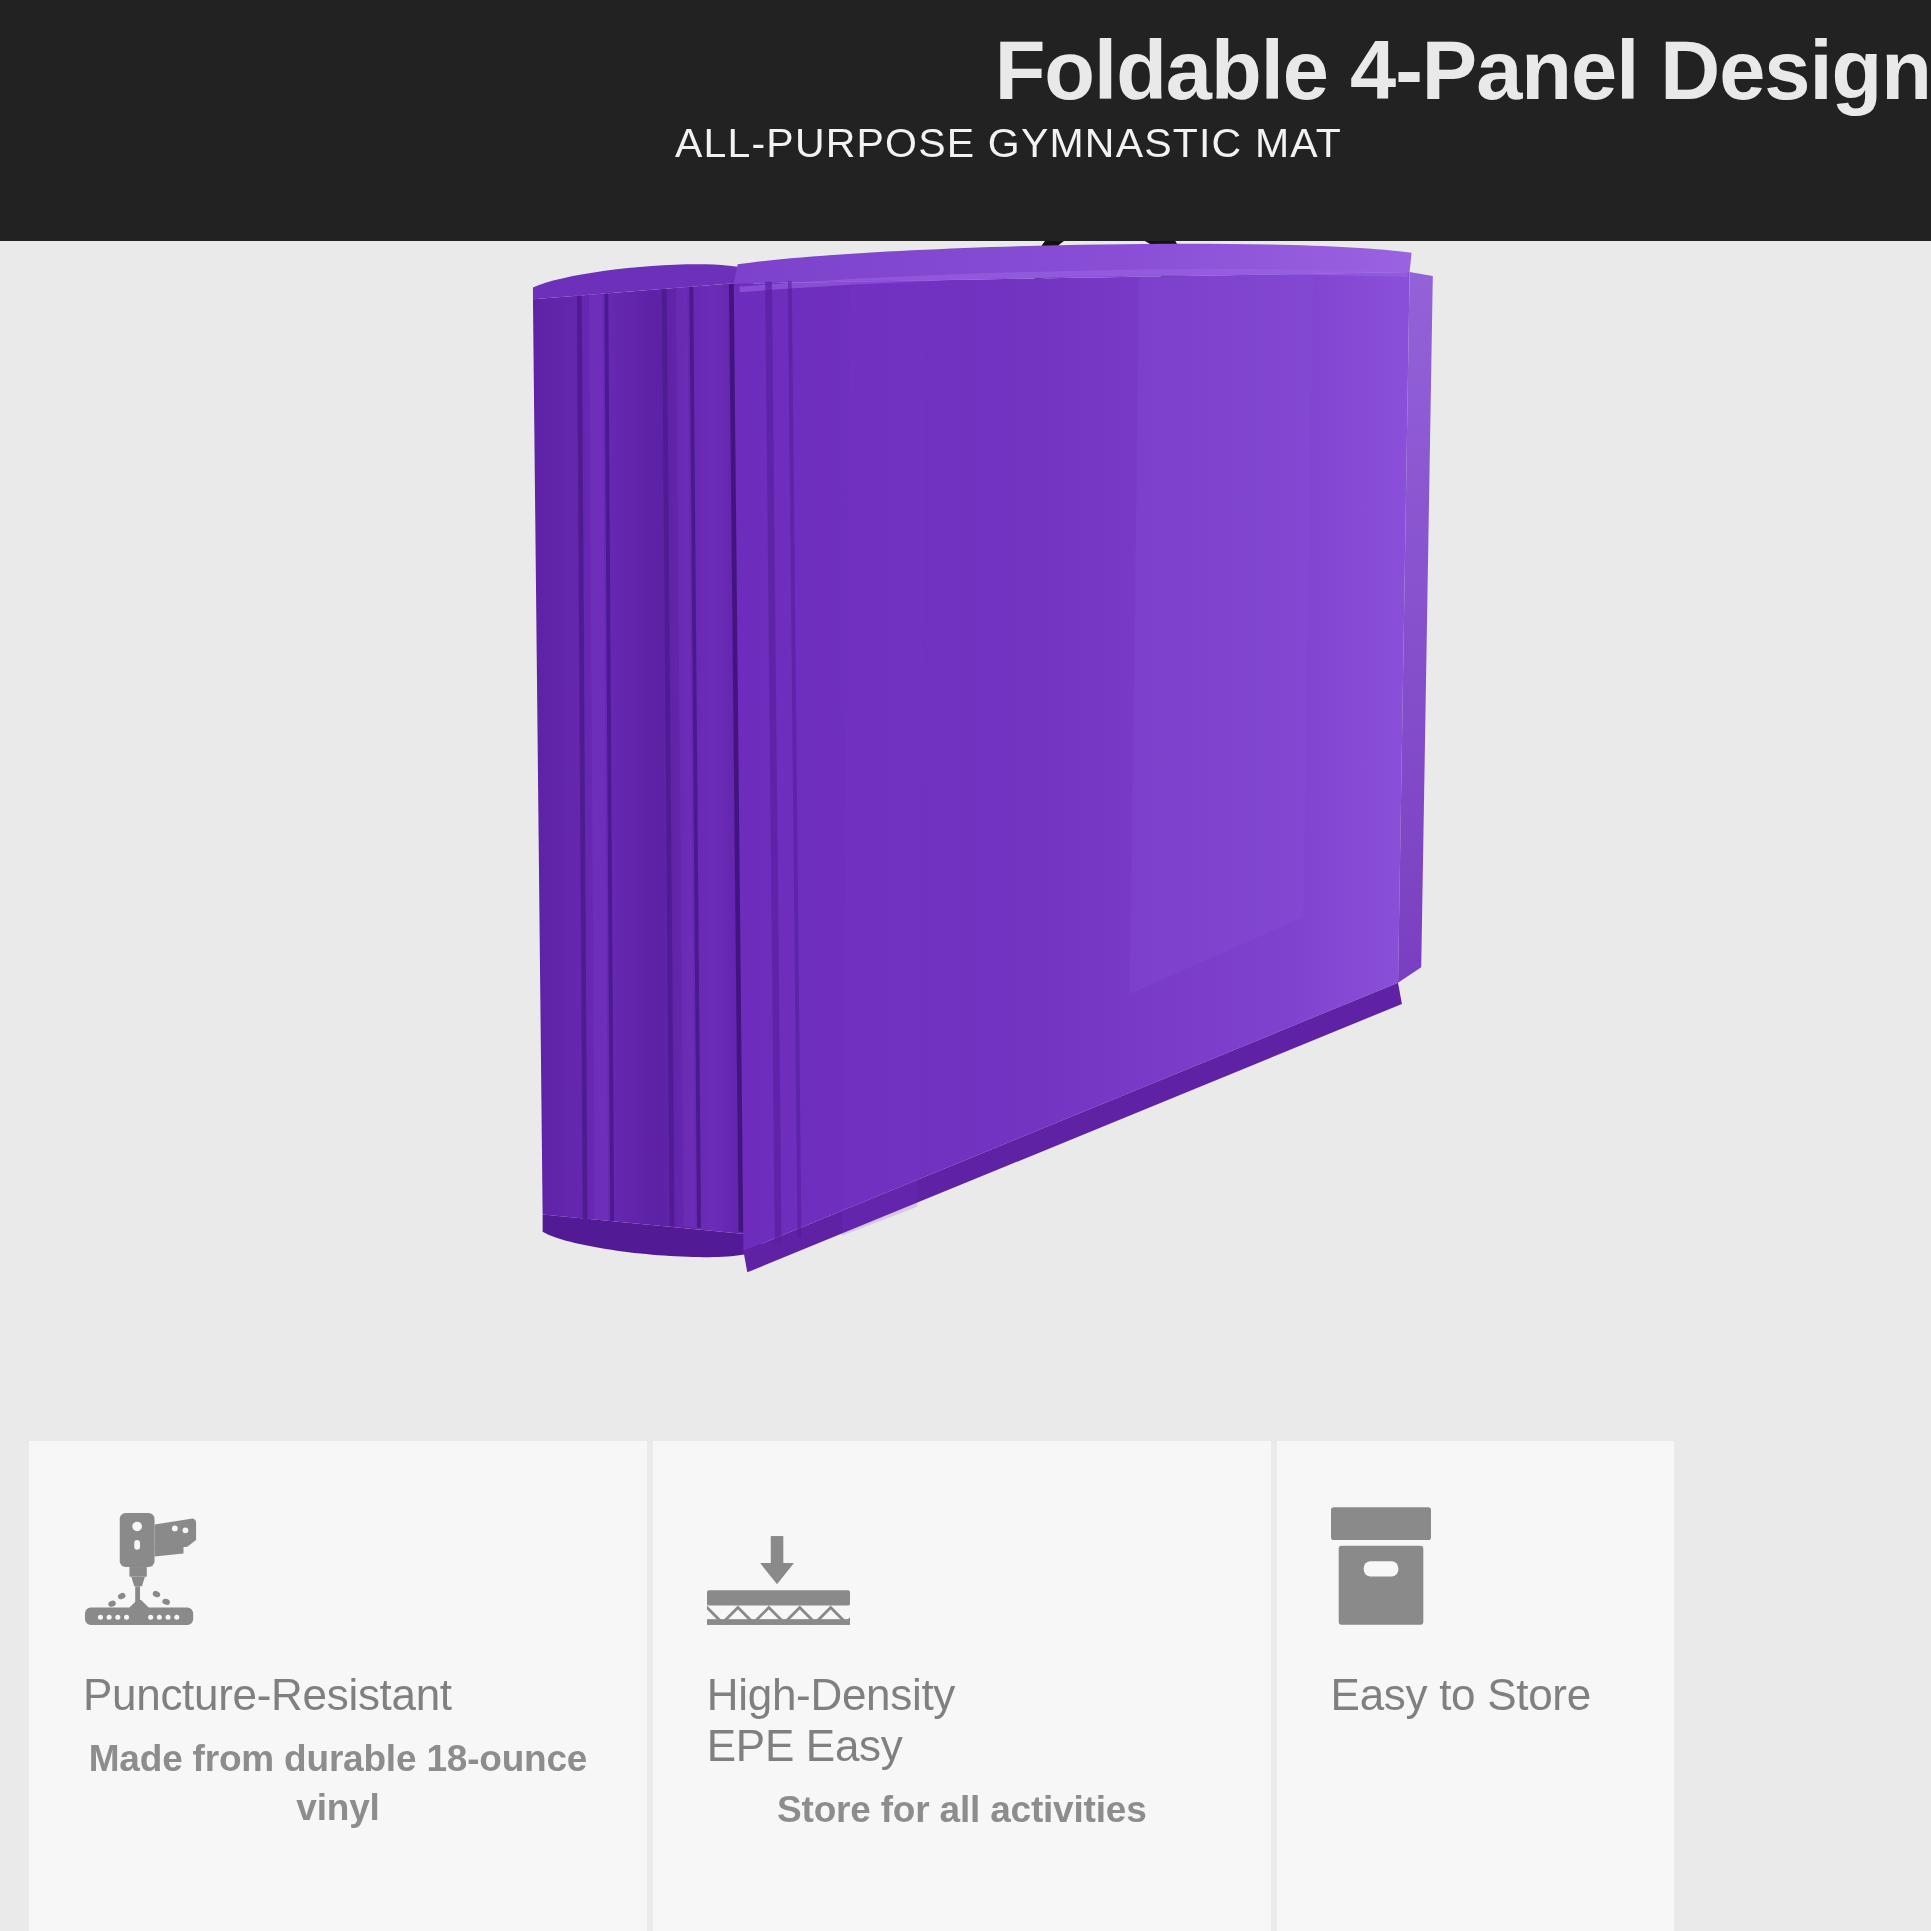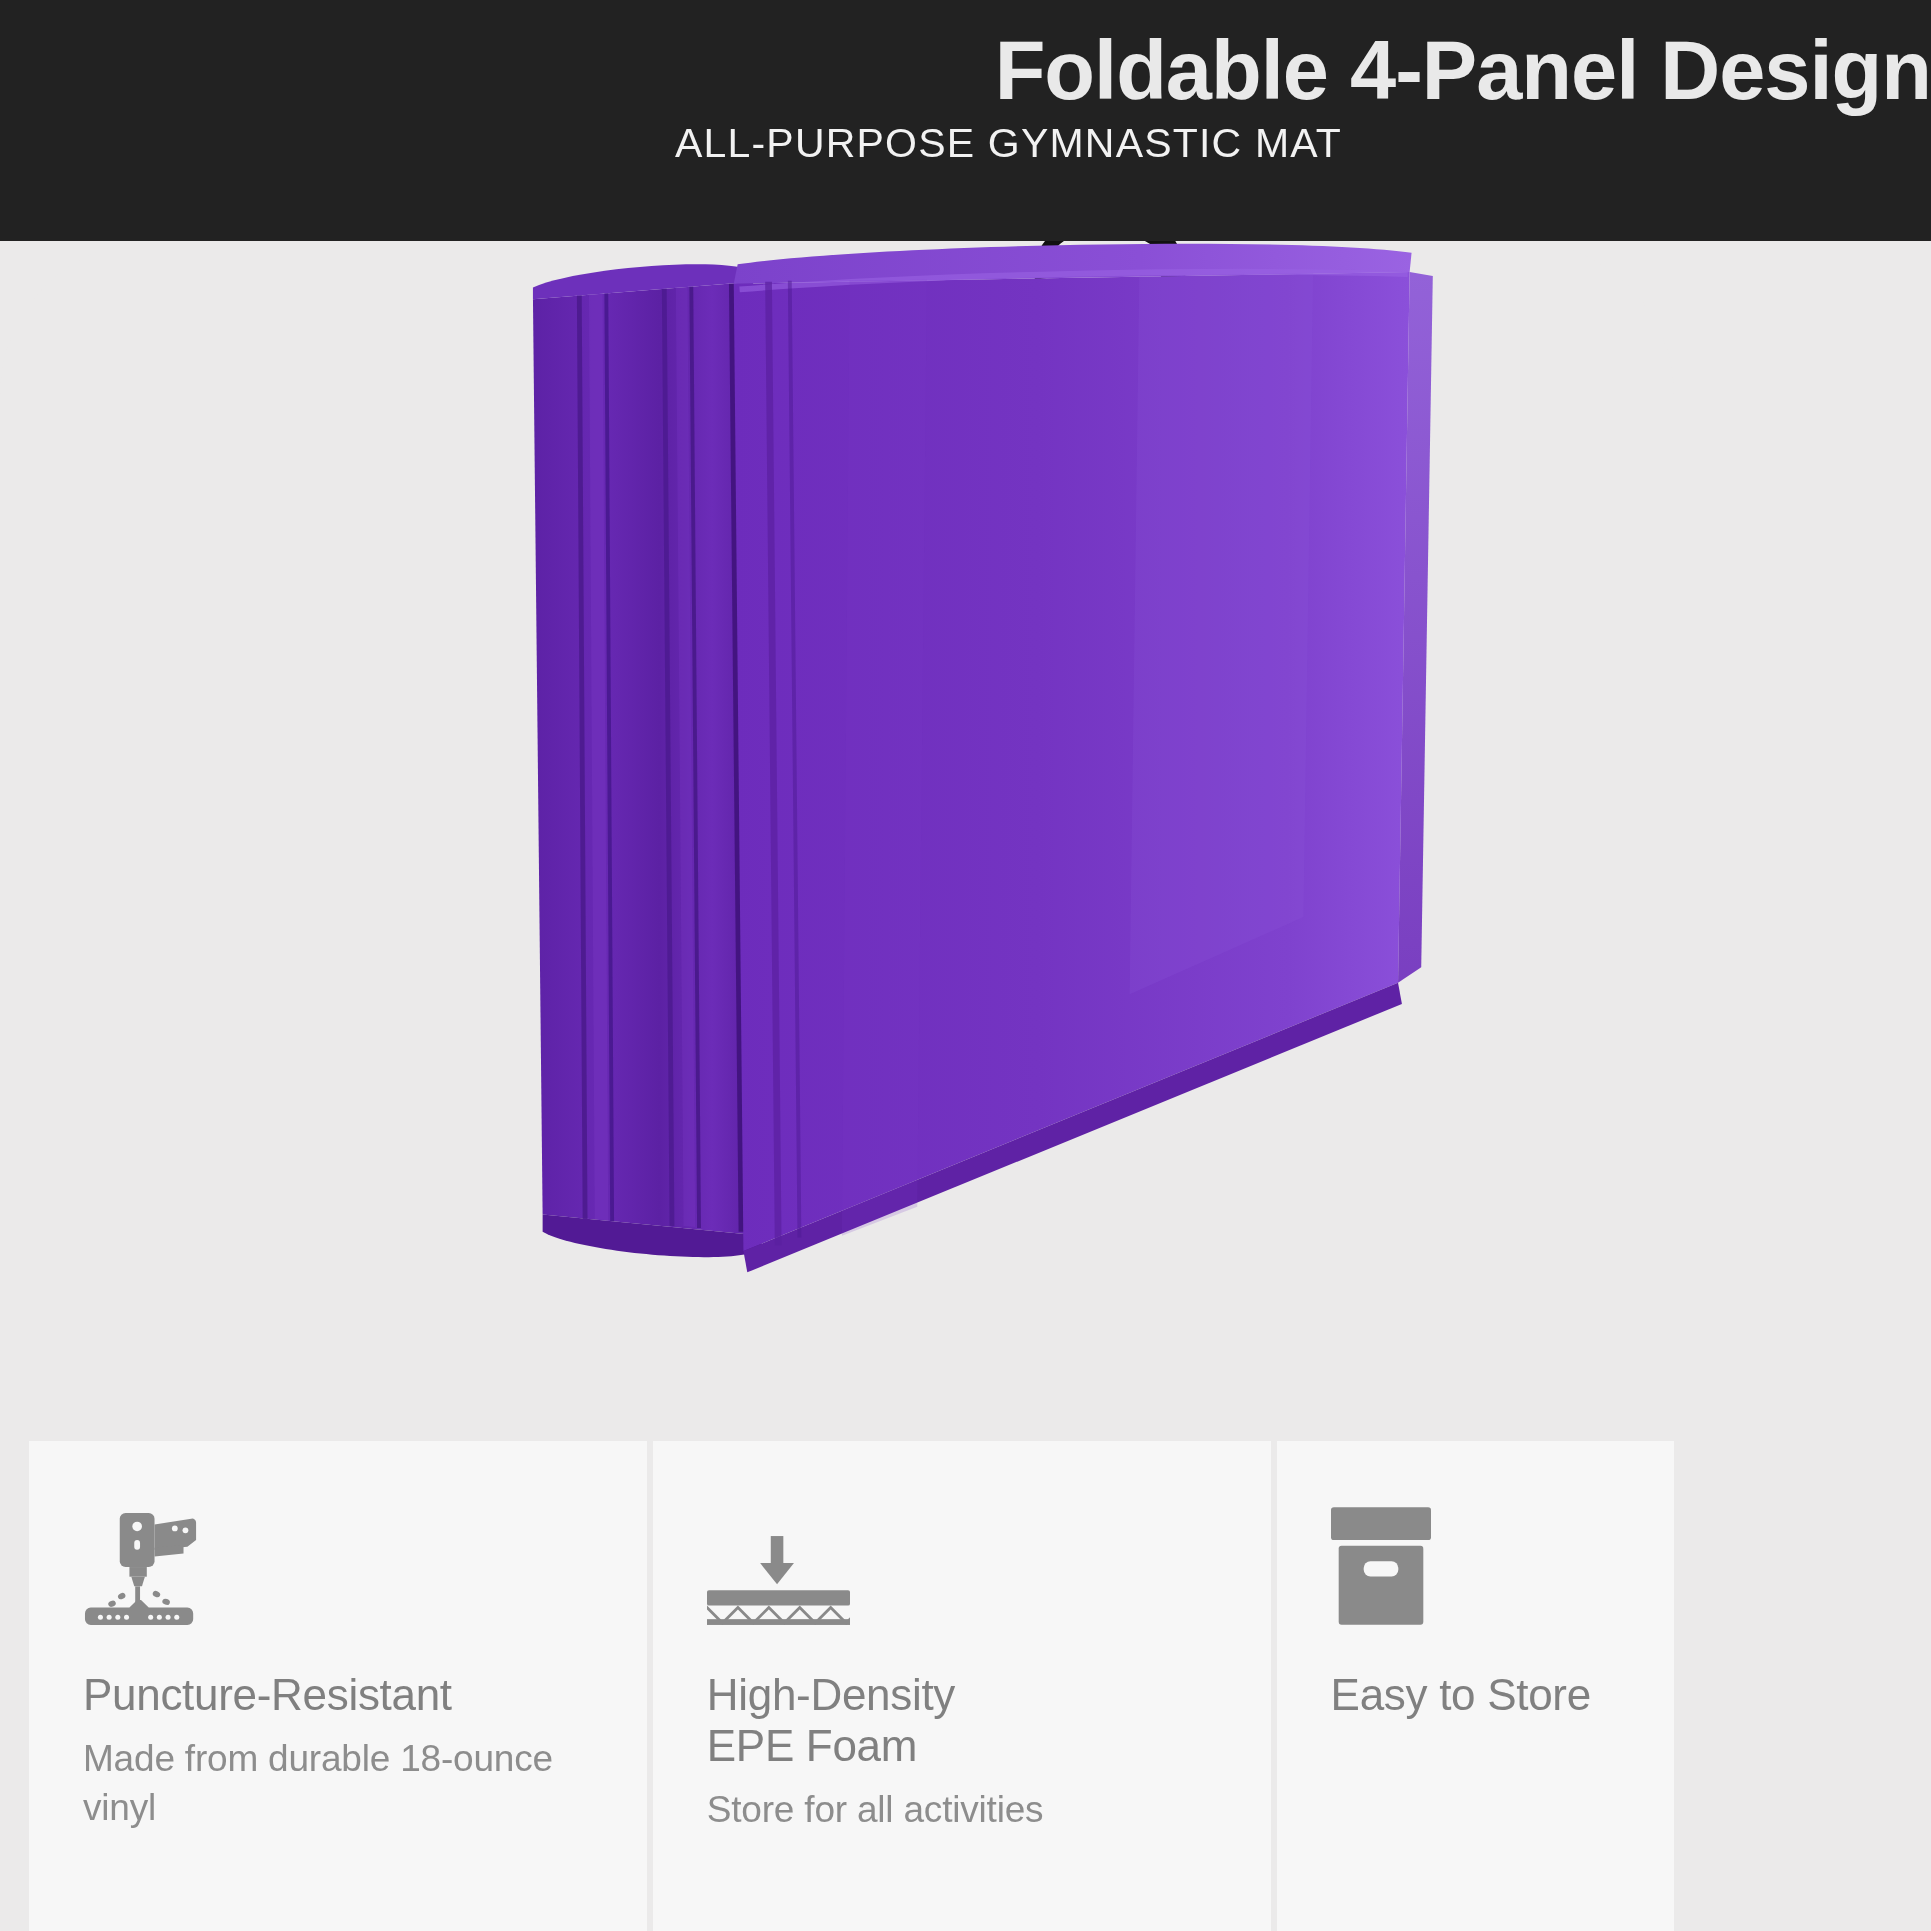--- a/index.html
+++ b/index.html
@@ -81,24 +81,25 @@
     font-size:44px;
     font-weight:400;
     line-height:1.16;
     margin:0 0 15.4px 0;
     letter-spacing:-0.3px;
     white-space:pre-line;
   }
   .card-desc{
     color:#8d8d8d;
     font-size:37px;
-    font-weight:400;
+    font-weight:700;
     line-height:1.32;
     margin:0;
     letter-spacing:-0.2px;
+    text-align:center;
   }
 </style>
 </head>
 <body>
 
 <div id="header-bar">
   <div id="header-title">Foldable 4-Panel Design</div>
   <div id="header-subtitle">ALL-PURPOSE GYMNASTIC MAT</div>
 </div>
 
@@ -232,21 +233,21 @@
             <rect x="0" y="56" width="148" height="16" rx="2"></rect>
 
             <path d="M0 72 l16 16 l16 -16 l16 16 l16 -16 l16 16 l16 -16 l16 16 l16 -16
                      l16 16 l16 -16 v4 l-16 16 l-16 -16 l-16 16 l-16 -16 l-16 16
                      l-16 -16 l-16 16 l-16 -16 l-16 16 l-16 -16 z"></path>
             <rect x="0" y="86" width="148" height="6"></rect>
           </g>
         </svg>
       </div>
       <p class="card-title">High-Density
-EPE Foam</p>
+EPE Easy</p>
       <p class="card-desc">Store for all activities</p>
     </div>
 
     <div class="feature-card">
       <div class="card-icon">
         <svg width="100" height="118" viewBox="0 0 104 122" xmlns="http://www.w3.org/2000/svg">
           <g fill="#8a8a8a">
 
             <rect x="0" y="0" width="104" height="34" rx="3"></rect>
 

